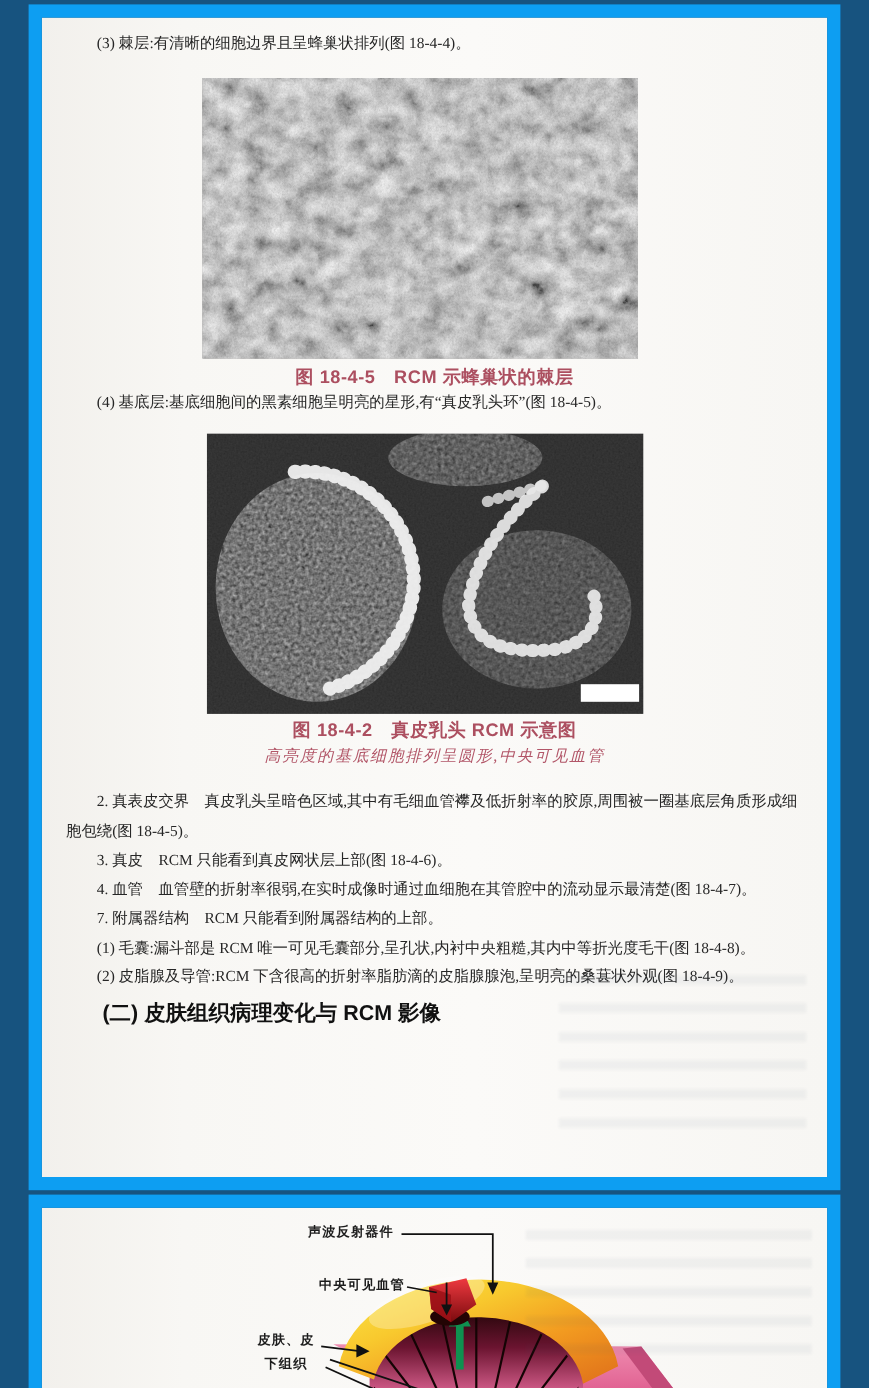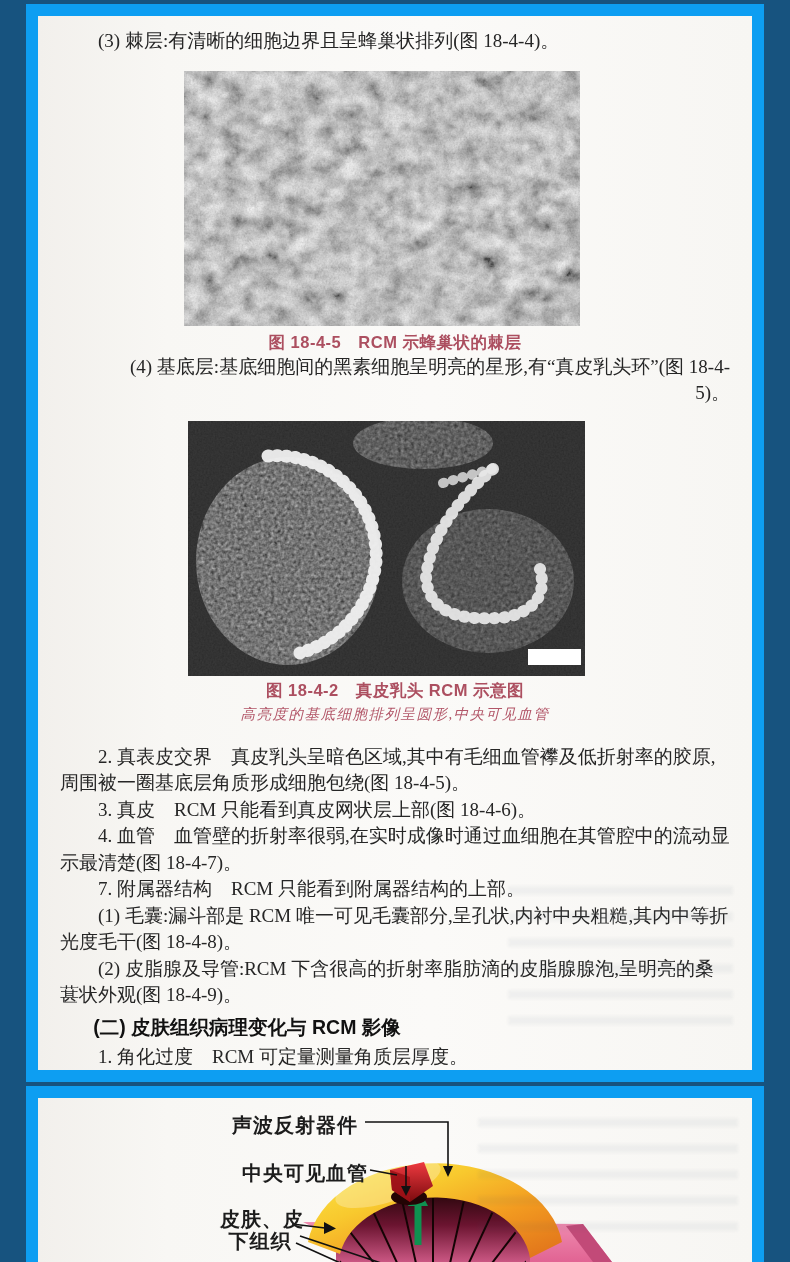--- a/index.html
+++ b/index.html
@@ -8,43 +8,43 @@
   #stage{position:absolute;inset:0;width:790px;height:1262px;overflow:hidden;}
 
   .panel{position:absolute;left:26px;width:738px;border:12px solid #0d9ef2;
          background:linear-gradient(90deg,#f2f0ec 0%,#f8f7f4 18%,#fbfaf8 55%,#f7f6f3 100%);
          box-sizing:border-box;}
   #panel1{top:4px;height:1078px;}
   #panel2{top:1086px;height:192px;}
 
   .content{position:relative;padding:12px 22px 0 22px;width:670px;}
 
-  p.body-text{font-size:19px;line-height:26.5px;color:#262626;text-indent:2em;margin:0;
+  p.body-text{font-size:14px;line-height:26.5px;color:#262626;text-indent:2em;margin:0;
               font-family:"Liberation Serif",serif;}
-  .para-gap{margin-top:14px;text-align:right;}
+  .para-gap{margin-top:14px;}
 
   .fig-wrap{position:relative;}
   #fig1{margin:16px 0 6px 124px;width:396px;}
   #fig2{margin:14px 0 4px 128px;width:397px;}
   .fig-img{display:block;}
 
   .fig-caption{text-align:center;color:#ac4f60;font-family:"Liberation Sans",sans-serif;
                font-size:16.5px;font-weight:600;letter-spacing:.5px;margin:4px 0 0 0;}
   .fig-subcaption{text-align:center;color:#b25668;font-family:"Liberation Serif",serif;
                   font-size:14.5px;font-weight:400;letter-spacing:1.5px;margin:3px 0 0 0;font-style:italic;}
 
   .section-heading{font-family:"Liberation Sans",sans-serif;font-weight:700;font-size:19.5px;
                    line-height:28px;color:#111;text-indent:1.7em;margin:4px 0 3px 0;}
 
   .ghost{position:absolute;opacity:.05;filter:blur(1.5px);pointer-events:none;
          background:repeating-linear-gradient(180deg,#3d5266 0 9px,transparent 9px 26px);}
 
   
-  .diag-label{position:absolute;font-family:Liberation Serif, serif;font-weight:600;
-              color:#1c1c1c;font-size:20px;letter-spacing:1px;white-space:nowrap;}
+  .diag-label{position:absolute;font-family:Liberation Mono, monospace;font-weight:600;
+              color:#1c1c1c;font-size:12px;letter-spacing:1px;white-space:nowrap;}
   #lbl-skin{text-align:center;line-height:22px;}
 </style>
 </head>
 <body>
 
 <div id="stage">
 
   <div class="panel" id="panel1">
     <div class="content">
 
@@ -119,21 +119,20 @@
       <p class="fig-subcaption">高亮度的基底细胞排列呈圆形,中央可见血管</p>
 
       <div style="margin-top:20px;">
         <p class="body-text">2. 真表皮交界　真皮乳头呈暗色区域,其中有毛细血管襻及低折射率的胶原,周围被一圈基底层角质形成细胞包绕(图 18-4-5)。</p>
         <p class="body-text">3. 真皮　RCM 只能看到真皮网状层上部(图 18-4-6)。</p>
         <p class="body-text">4. 血管　血管壁的折射率很弱,在实时成像时通过血细胞在其管腔中的流动显示最清楚(图 18-4-7)。</p>
         <p class="body-text">7. 附属器结构　RCM 只能看到附属器结构的上部。</p>
         <p class="body-text">(1) 毛囊:漏斗部是 RCM 唯一可见毛囊部分,呈孔状,内衬中央粗糙,其内中等折光度毛干(图 18-4-8)。</p>
         <p class="body-text">(2) 皮脂腺及导管:RCM 下含很高的折射率脂肪滴的皮脂腺腺泡,呈明亮的桑葚状外观(图 18-4-9)。</p>
         <p class="section-heading">(二) 皮肤组织病理变化与 RCM 影像</p>
-        <p class="body-text">1. 角化过度　RCM 可定量测量角质层厚度。</p>
       </div>
 
       <div class="ghost" style="left:470px;top:870px;width:225px;height:140px;"></div>
     </div>
   </div>
 
   <div class="panel" id="panel2">
     <div style="position:relative;width:714px;height:168px;overflow:hidden;">
 
       <svg width="714" height="168" viewBox="0 0 714 168" style="position:absolute;left:0;top:0;">

